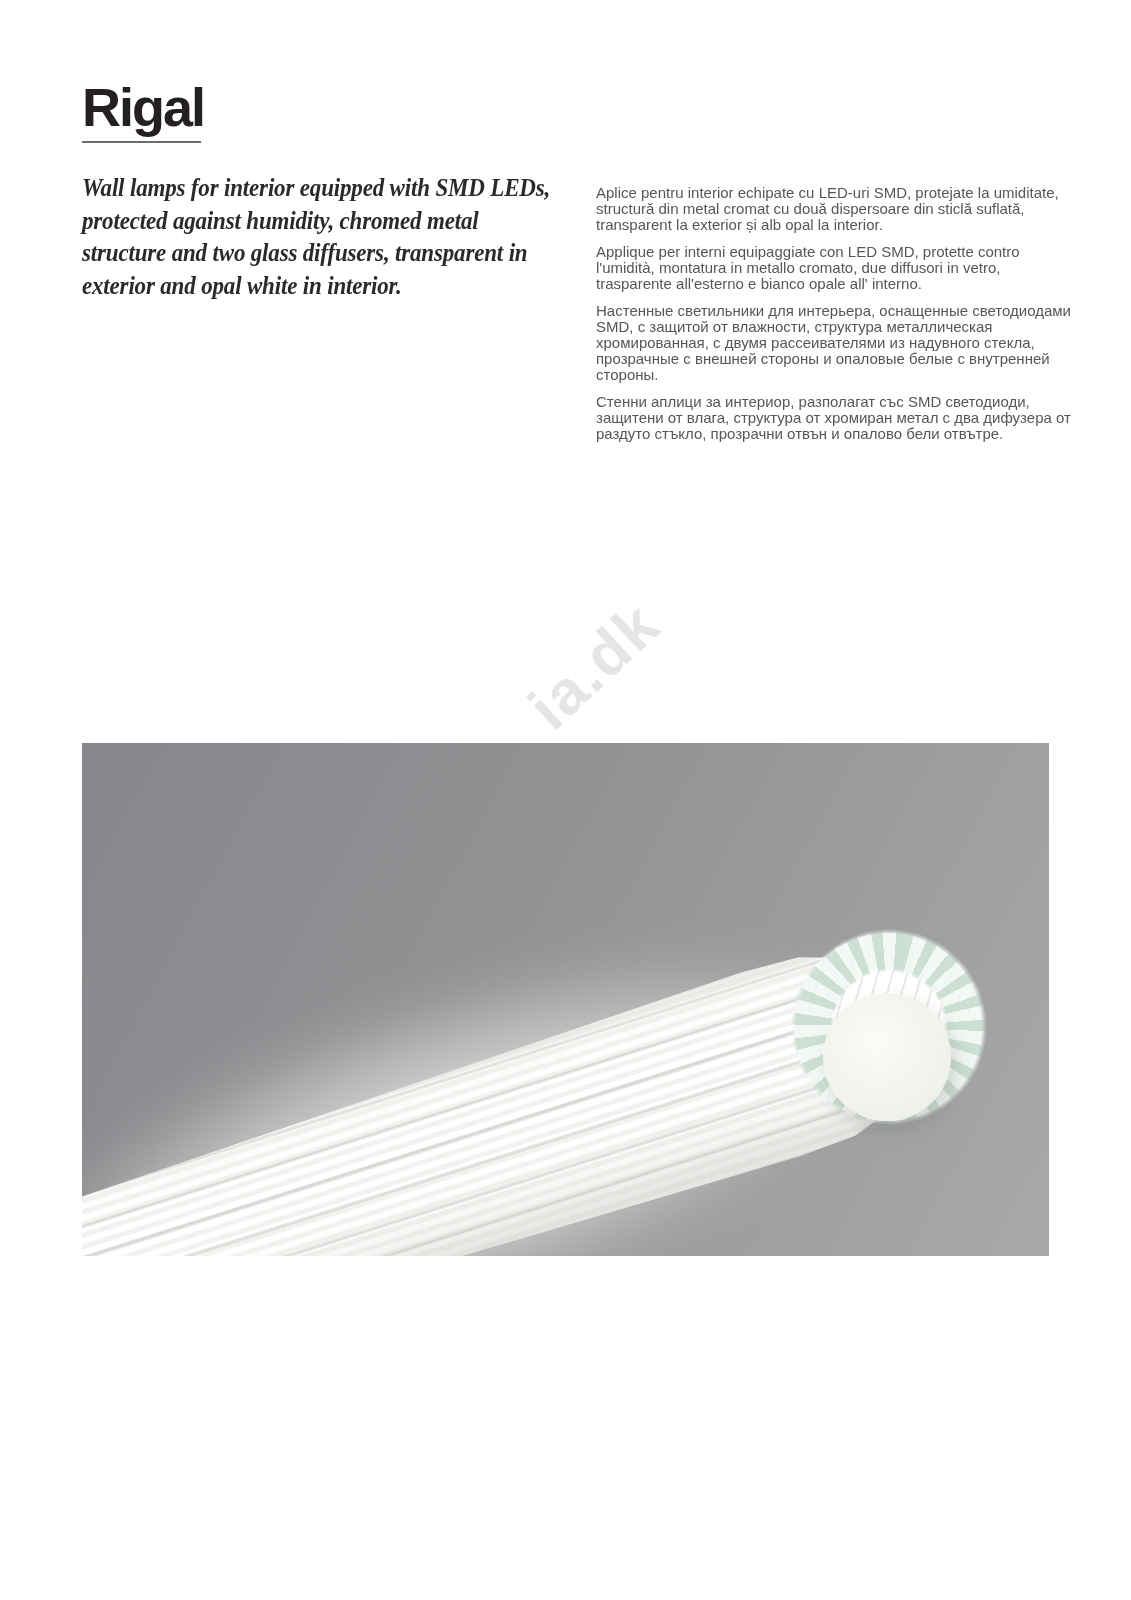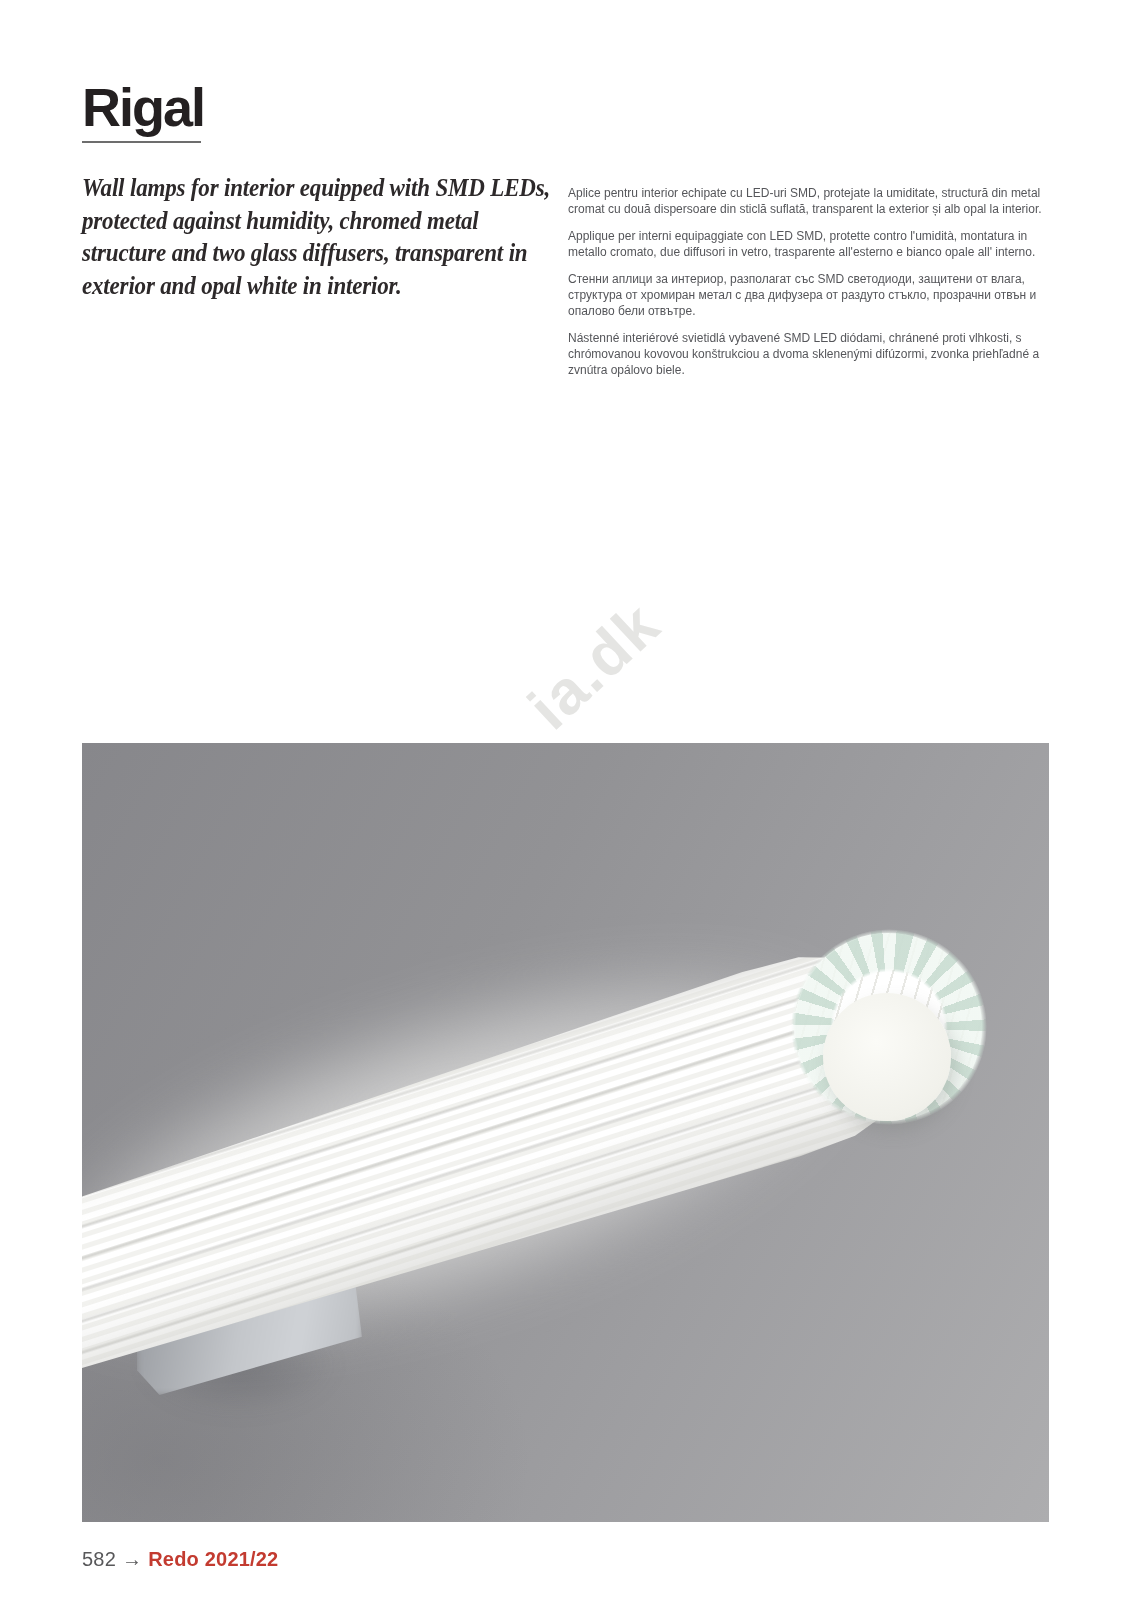--- a/index.html
+++ b/index.html
@@ -1,19 +1,19 @@
 <!DOCTYPE html>
 <html><head>
 <meta charset="utf-8">
 <style>
   * { margin:0; padding:0; box-sizing:border-box; }
   html,body { background:#ffffff; }
   body { width:1131px; height:1600px; position:relative; font-family:"Liberation Sans", sans-serif; }
 
-  .page { position:absolute; inset:0; width:1131px; height:1600px; background:#ffffff; overflow:hidden; }
+  .page { position:absolute; inset:0; width:1131px; height:1256px; background:#ffffff; overflow:hidden; }
 
   
   .brand-title {
     position:absolute; left:82px; top:79px;
     font-family:"Liberation Sans", sans-serif;
     font-weight:800; font-size:54px; line-height:1.05;
     letter-spacing:-2px; color:#242021;
   }
   .brand-underline {
     position:absolute; left:82px; top:141px; width:119px; height:2px; background:#6d6d6d;
@@ -24,22 +24,22 @@
     position:absolute; left:82px; top:172px;
     font-family:"Liberation Serif", serif;
     font-style:italic; font-weight:700;
     font-size:26px; line-height:32.5px; letter-spacing:-0.2px;
     color:#2d292a; white-space:nowrap;
     transform:scaleX(0.885); transform-origin:left top;
   }
 
   
   .descriptions {
-    position:absolute; left:568px; top:185px; width:481px;
-    font-size:12px; line-height:16px; color:#55565a;
+    position:absolute; left:596px; top:185px; width:481px;
+    font-size:15px; line-height:16px; color:#55565a;
   }
   .descriptions p { margin:0 0 11px 0; }
 
   
   .watermark {
     position:absolute; left:560px; top:678px; z-index:0;
     font-weight:700; font-size:62px; line-height:1; letter-spacing:2px;
     color:#e5e5e3;
     transform:rotate(-43deg); transform-origin:0 100%;
     user-select:none;
@@ -119,22 +119,22 @@
   <div class="headline">
     <div>Wall lamps for interior equipped with SMD LEDs,</div>
     <div>protected against humidity, chromed metal</div>
     <div>structure and two glass diffusers, transparent in</div>
     <div>exterior and opal white in interior.</div>
   </div>
 
   <div class="descriptions">
     <p>Aplice pentru interior echipate cu LED-uri SMD, protejate la umiditate, structură din metal cromat cu două dispersoare din sticlă suflată, transparent la exterior și alb opal la interior.</p>
     <p>Applique per interni equipaggiate con LED SMD, protette contro l'umidità, montatura in metallo cromato, due diffusori in vetro, trasparente all'esterno e bianco opale all' interno.</p>
+    <p>Настенные светильники для интерьера, оснащенные светодиодами SMD, с защитой от влажности, структура металлическая хромированная, с двумя рассеивателями из надувного стекла, прозрачные с внешней стороны и опаловые белые с внутренней стороны.</p>
     <p>Стенни аплици за интериор, разполагат със SMD светодиоди, защитени от влага, структура от хромиран метал с два дифузера от раздуто стъкло, прозрачни отвън и опалово бели отвътре.</p>
-    <p>Nástenné interiérové svietidlá vybavené SMD LED diódami, chránené proti vlhkosti, s chrómovanou kovovou konštrukciou a dvoma sklenenými difúzormi, zvonka priehľadné a zvnútra opálovo biele.</p>
   </div>
 
   <div class="watermark">ia.dk</div>
 
   <div class="photo">
     <div class="glow"></div>
     <div class="bracket-shadow"></div>
     <div class="bracket"></div>
     <div class="tube"></div>
     <div class="tube-endface"></div>

